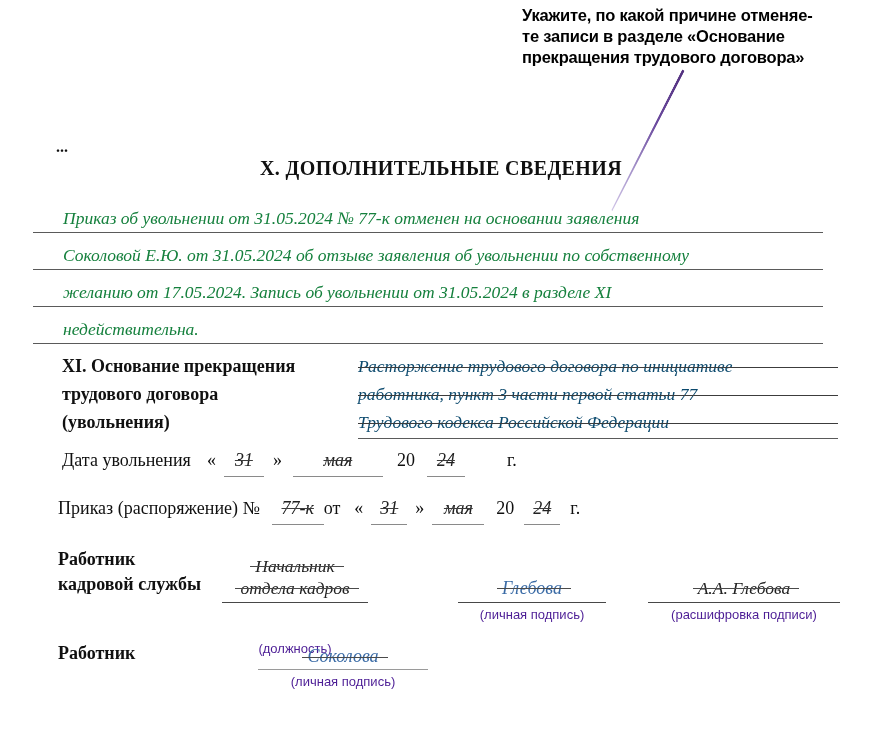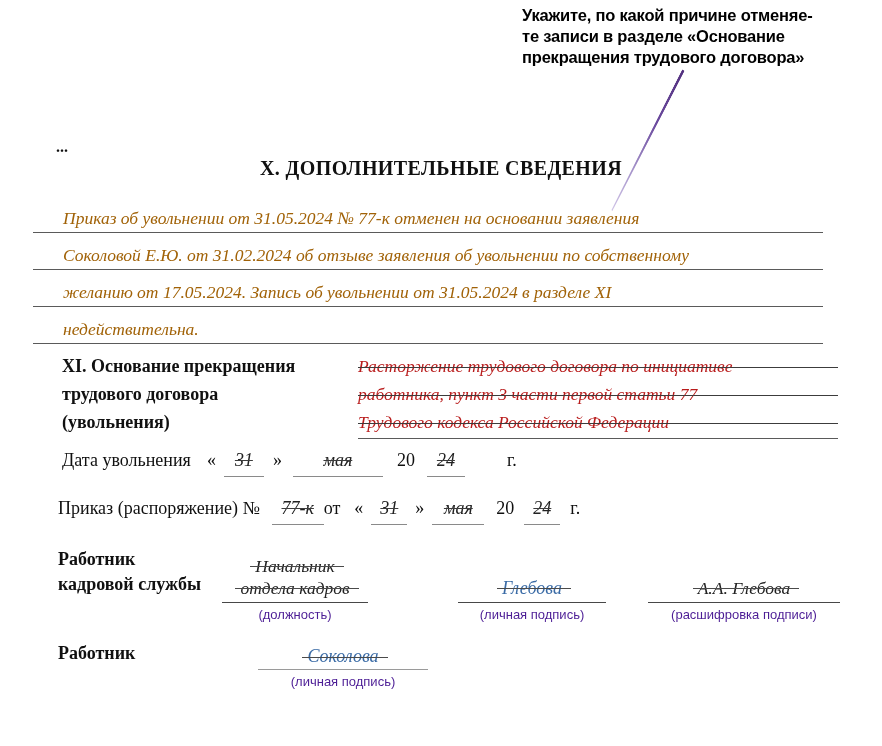--- a/index.html
+++ b/index.html
@@ -17,29 +17,29 @@
     clip-path:polygon(0 0,100% 0,70% 100%,30% 100%);}
 
   .ellipsis{position:absolute;left:56px;top:138px;font-weight:700;font-size:16px;}
 
   .header{position:absolute;left:0;right:0;top:157px;text-align:center;
     font-weight:700;font-size:20px;letter-spacing:0.4px;}
 
   
   .para{position:absolute;left:33px;top:196px;width:790px;}
   .para-row{box-sizing:border-box;height:37px;border-bottom:1px solid #5a5a5a;
-    padding:12px 0 0 30px;font-style:italic;font-size:17.5px;color:#a16207;}
+    padding:12px 0 0 30px;font-style:italic;font-size:17.5px;color:#15803d;}
 
   
   .xi-label{position:absolute;left:62px;top:352px;width:300px;
     font-weight:700;font-size:18px;line-height:28px;}
   .xi-label span{display:block;}
   .xi-value{position:absolute;left:358px;top:352px;width:480px;
     font-style:italic;font-size:17.5px;line-height:28px;
-    border-bottom:1px solid #5a5a5a;padding-bottom:2px;color:#b91c1c;}
+    border-bottom:1px solid #5a5a5a;padding-bottom:2px;color:#0c4a6e;}
   .strike-full{position:relative;display:block;}
   .strike-full::after{content:"";position:absolute;left:0;right:0;top:54%;
     border-top:1.2px solid #3c3c3c;}
 
   
   .fill-row{position:absolute;display:flex;align-items:baseline;font-size:18px;}
   .field{border-bottom:1px solid #8a8a8a;text-align:center;padding-bottom:5px;
     font-style:italic;color:#222;}
   .struck{text-decoration:line-through;text-decoration-thickness:1px;text-decoration-color:#3c3c3c;text-align:center;}
 
@@ -72,21 +72,21 @@
 те записи в разделе «Основание
 прекращения трудового договора»</div>
   <div class="pointer"></div>
 
   <div class="ellipsis">...</div>
 
   <div class="header">X. ДОПОЛНИТЕЛЬНЫЕ СВЕДЕНИЯ</div>
 
   <div class="para">
     <div class="para-row">Приказ об увольнении от 31.05.2024 № 77-к отменен на основании заявления</div>
-    <div class="para-row">Соколовой Е.Ю. от 31.02.2024 об отзыве заявления об увольнении по собственному</div>
+    <div class="para-row">Соколовой Е.Ю. от 31.05.2024 об отзыве заявления об увольнении по собственному</div>
     <div class="para-row">желанию от 17.05.2024. Запись об увольнении от 31.05.2024 в разделе XI</div>
     <div class="para-row">недействительна.</div>
   </div>
 
   <div class="xi-label">
     <span>XI. Основание прекращения</span>
     <span>трудового договора</span>
     <span>(увольнения)</span>
   </div>
   <div class="xi-value">
@@ -115,21 +115,21 @@
     <span style="margin-left:8px;">»</span>
     <span class="field" style="margin-left:8px;width:52px;"><span class="struck">мая</span></span>
     <span style="margin-left:12px;">20</span>
     <span class="field" style="margin-left:10px;width:36px;"><span class="struck">24</span></span>
     <span style="margin-left:10px;">г.</span>
   </div>
 
   <div class="sig-label">Работник
 кадровой службы</div>
 
-  <div class="sig-col" style="left:222px;width:146px;">
+  <div class="sig-col" style="left:222px;width:146px;gap:34px;">
     <div class="sig-box">
       <span class="name-struck">Начальник</span>
       <span class="name-struck">отдела кадров</span>
     </div>
     <div class="caption">(должность)</div>
   </div>
 
   <div class="sig-col" style="left:458px;width:148px;">
     <div class="sig-box">
       <span class="name-struck sig-blue" style="color:#3a6ba6;">Глебова</span>

